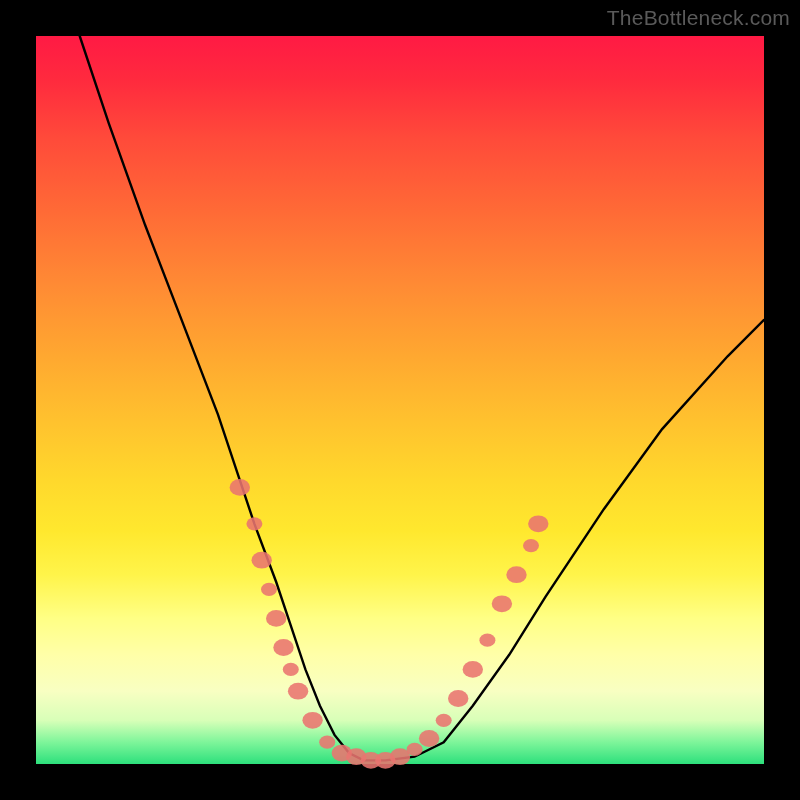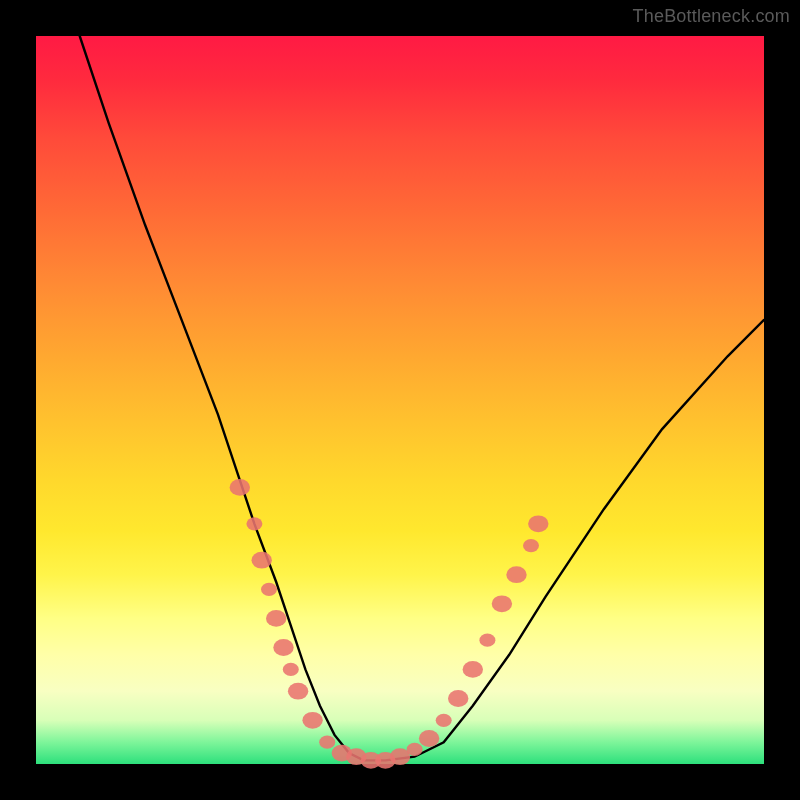--- a/index.html
+++ b/index.html
@@ -43,21 +43,21 @@
       #d8ffb8 94%,
       #7ef59a 97%,
       #2de07c 100%
     );
   }
   .watermark {
     position: absolute;
     top: 6px;
     right: 10px;
     color: #5a5a5a;
-    font-size: 18px;
+    font-size: 21px;
     font-weight: 500;
     letter-spacing: 0.2px;
     pointer-events: none;
     user-select: none;
   }
   svg.curve {
     position: absolute;
     top: 0;
     left: 0;
     width: 728px;

